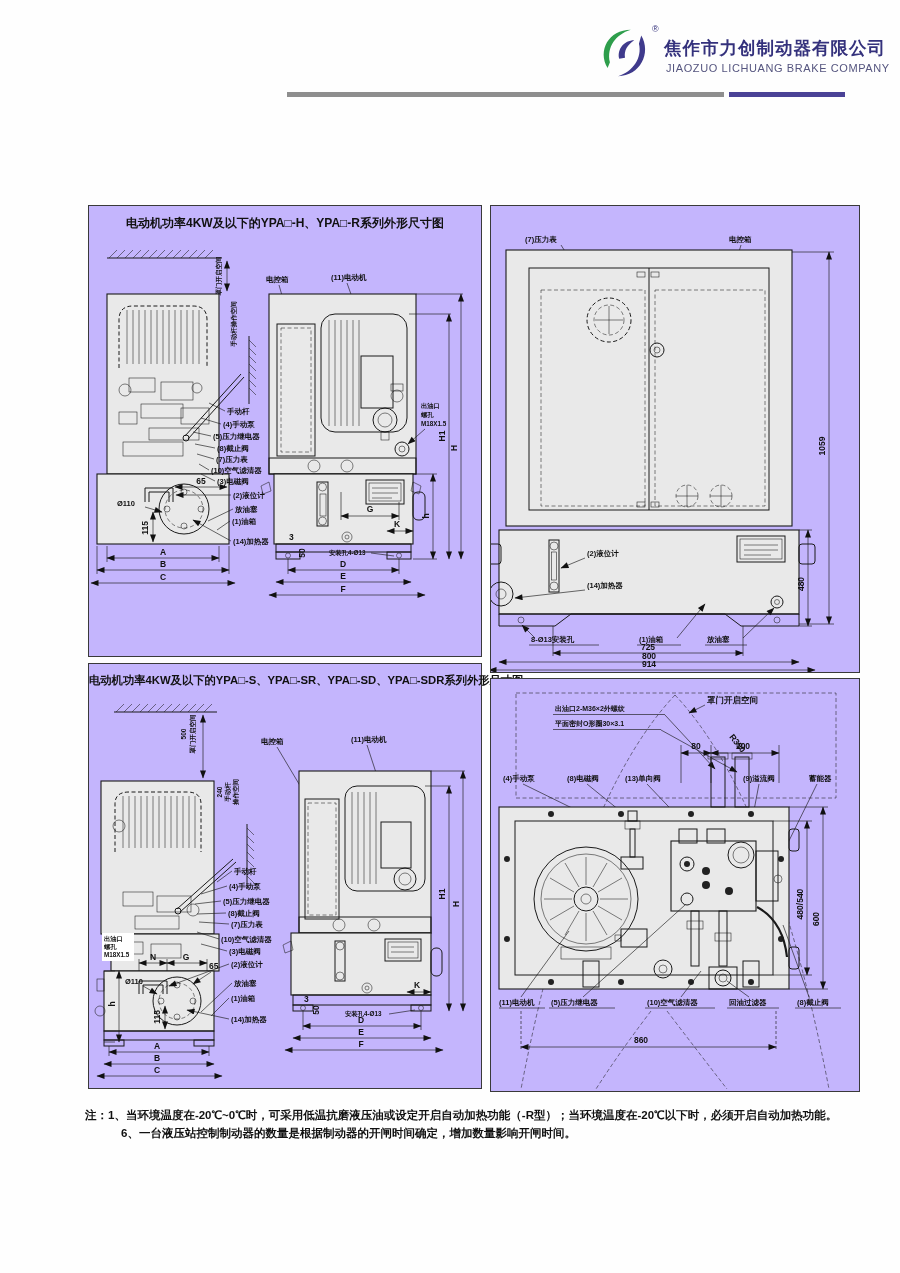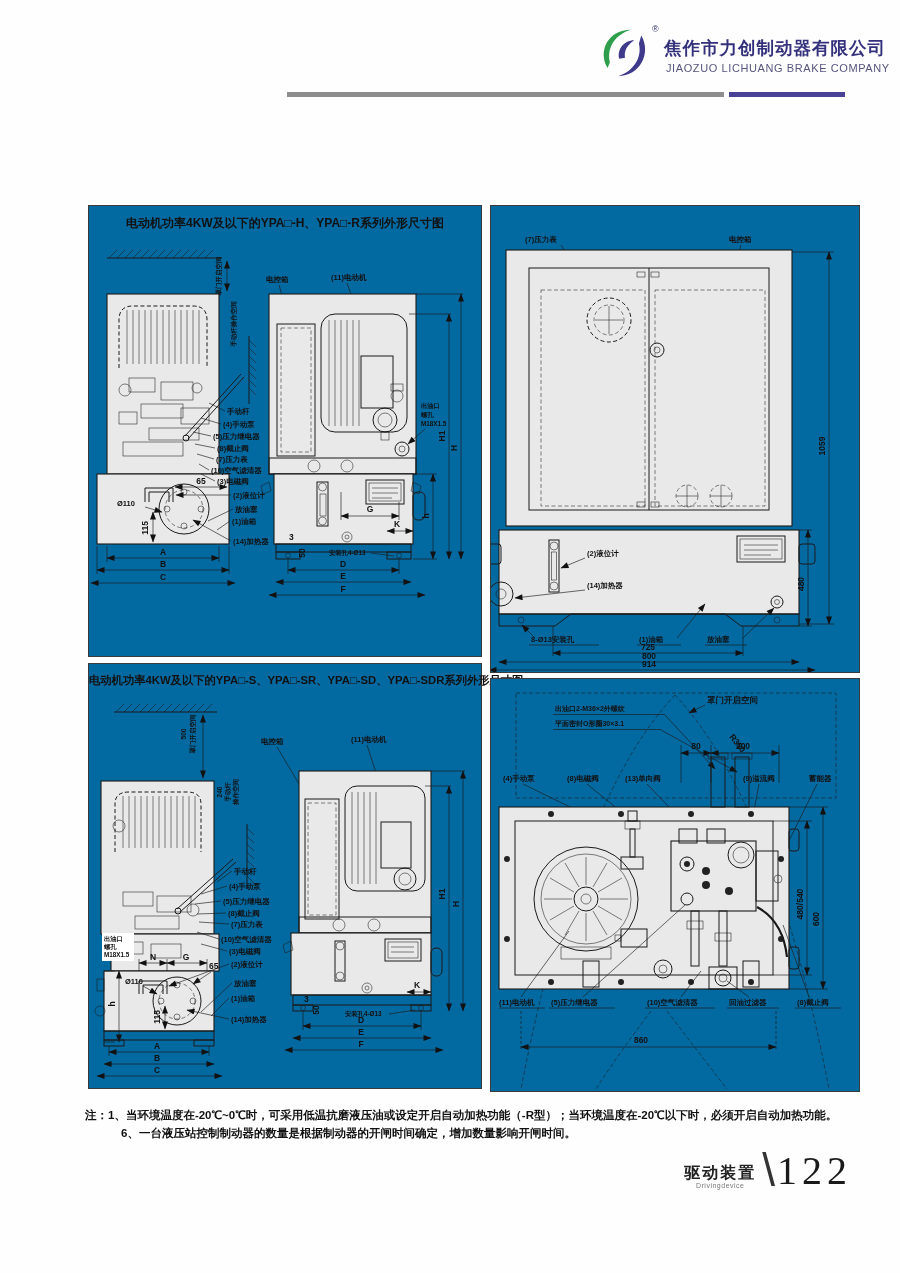--- a/index.html
+++ b/index.html
@@ -9,21 +9,21 @@
   
   .co-cn{font-size:17.5px;font-weight:bold;color:#34317c;letter-spacing:1px;white-space:nowrap;text-align:center;}
   .co-en{font-size:11px;color:#55557f;letter-spacing:.6px;white-space:nowrap;}
   .reg{font-size:9px;color:#34317c;}
   .rule{height:5px;}
   
   .series-title{font-size:27px;font-weight:bold;color:#3a3487;font-family:"Liberation Serif",serif;white-space:nowrap;}
   .series-en{font-size:15px;font-weight:bold;color:#3a3487;margin-left:10px;font-family:"Liberation Serif",serif;}
   .subtitle{font-size:23px;font-weight:bold;color:#111;font-family:"Liberation Serif",serif;letter-spacing:1px;}
   
-  .panel{position:absolute;border:1.5px solid #3a3a3a;background:#0369a1;}
+  .panel{position:absolute;border:1.5px solid #3a3a3a;background:#c4b5fd;}
   .panel-title{position:absolute;top:9px;left:0;right:0;text-align:center;font-size:12px;
                font-weight:bold;color:#111;white-space:nowrap;}
   .panel svg{position:absolute;left:0;top:0;}
   
   .s{stroke:#1a1a1a;fill:none;stroke-width:1;}
   .t{stroke-width:.55;}
   .f{fill:#e9e9e9;stroke:#1a1a1a;stroke-width:1.1;}
   .dash{stroke-dasharray:4 2.5;}
   .d{stroke:#1a1a1a;stroke-width:.65;fill:none;}
   text{fill:#111;font-family:"Liberation Sans",sans-serif;}
@@ -578,22 +578,14 @@
         <text class="dm" text-anchor="middle" x="328" y="240" transform="rotate(-90 328 240)">600</text>
       </g>
     </svg>
   </div>
 
   <div class="abs notes" style="left:85px;top:1092px;width:790px;margin-top:15px;">
     <div class="note-line"><span>注：</span><span>1、当环境温度在-20℃~0℃时，可采用低温抗磨液压油或设定开启自动加热功能（-R型）；当环境温度在-20℃以下时，必须开启自动加热功能。</span></div>
     <div class="note-line indent"><span>6、一台液压站控制制动器的数量是根据制动器的开闸时间确定，增加数量影响开闸时间。</span></div>
   </div>
 
-  <div class="abs footer" style="right:48px;top:1152px;">
-    <div>
-      <div class="f-cn">驱动装置</div>
-      <div class="f-en">Drivingdevice</div>
-    </div>
-    <div class="f-sep">\</div>
-    <div class="f-pg">122</div>
-  </div>
 
 </div>
 
 </body></html>

